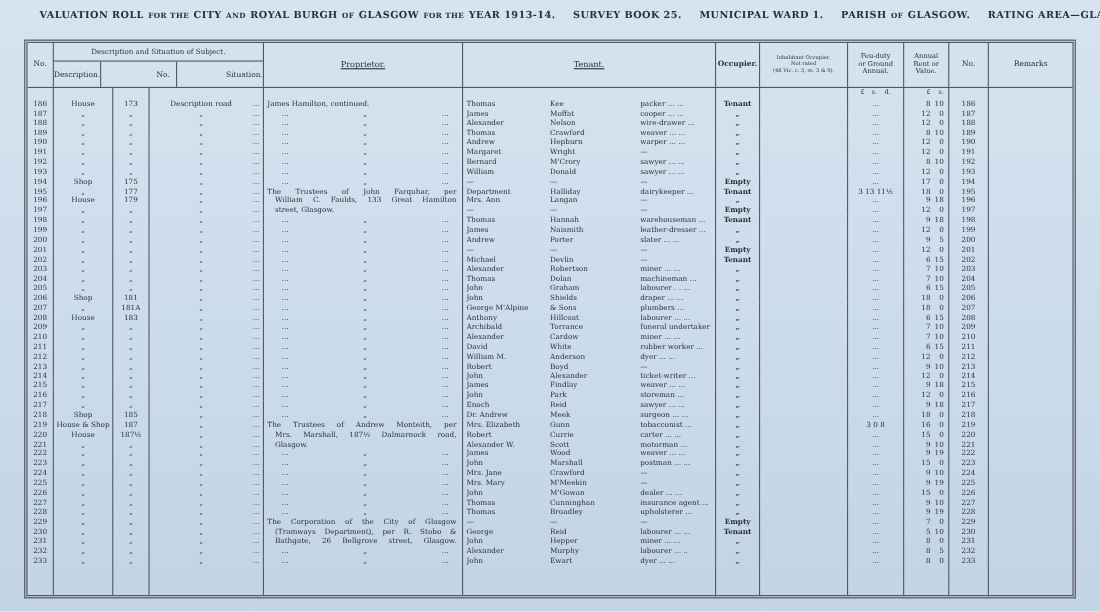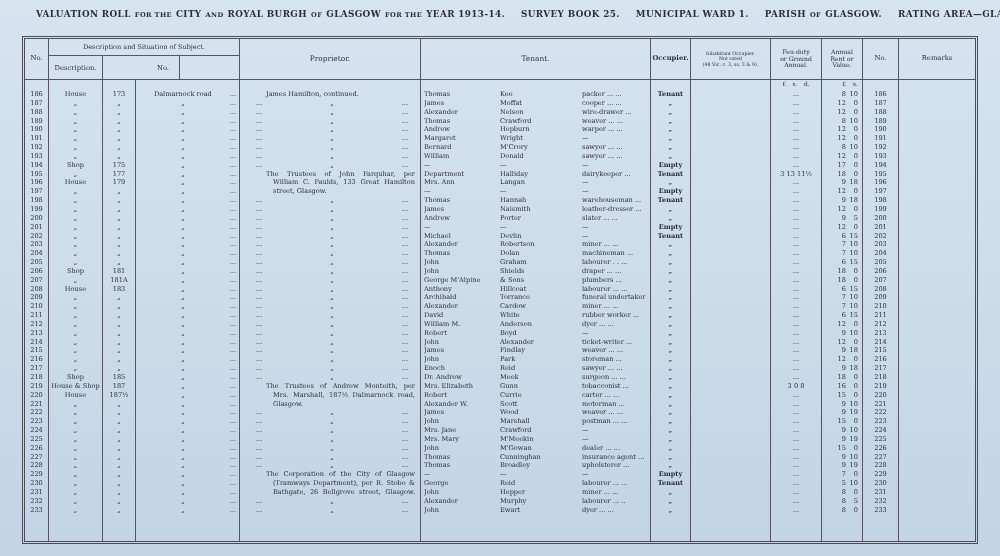--- a/index.html
+++ b/index.html
@@ -30,21 +30,21 @@
   }
   .cell{border-right:1px solid #555565;box-sizing:border-box;overflow:hidden;}
   .c-no{width:24px;}  .c-d{width:54px;}  .c-sn{width:33px;} .c-sit{width:104px;}
   .c-pr{width:181px;} .c-tn{width:230px;}.c-oc{width:40px;font-weight:bold;} .c-ih{width:80px;}
   .c-fd{width:51px;}  .c-rt{width:41px;} .c-n2{width:36px;} .c-rm{flex:1;border-right:none;}
 
   
   .thead{display:flex;height:40px;flex:none;border-bottom:1px solid #555565;}
   .hc{display:flex;flex-direction:column;align-items:center;justify-content:center;
       text-align:center;font-size:6.8px;line-height:7.6px;}
-  .hc.big{font-size:7.4px;}
+  .hc.big{font-size:7.4px;text-decoration:underline;}
   .hc.tiny{font-size:4.7px;line-height:5.6px;}
   .hc.threeline{font-size:6.1px;line-height:6.8px;}
   .c-group{width:191px;display:flex;flex-direction:column;border-right:1px solid #555565;box-sizing:border-box;}
   .group-top{height:16px;flex:none;border-bottom:1px solid #555565;display:flex;
       align-items:center;justify-content:center;font-size:6.5px;}
   .group-bot{flex:1;display:flex;gap:44px;}
   .gc{display:flex;align-items:center;justify-content:center;font-size:6.8px;
       border-right:1px solid #555565;box-sizing:border-box;}
   .gc-d{width:54px;} .gc-sn{width:33px;} .gc-sit{flex:1;border-right:none;}
 
@@ -55,21 +55,21 @@
   .units-rent .u-l{flex:1;text-align:right;}
   .units-rent .u-s{width:12px;text-align:right;}
 
   
   .tbody{flex:1;display:flex;flex-direction:column;}
   .row{display:flex;height:8.85px;flex:none;font-size:6.6px;line-height:8.85px;white-space:nowrap;}
   .t-c{text-align:center;}
   .sit{display:flex;}
   .sit-main{flex:1;text-align:center;}
   .sit-dots{padding-right:3px;color:#3a3a48;}
-  .pr-line{padding:0 3px;margin-left:23px;}
+  .pr-line{padding:0 3px;}
   .pr-line.ind{padding-left:10px;}
   .pr-line.jst{text-align:justify;text-align-last:justify;padding-right:5px;}
   .pr-ditto{display:flex;justify-content:space-between;padding:0 12px 0 16px;}
   .tn{display:flex;padding-left:3px;}
   .tn-f{width:76px;overflow:hidden;}
   .tn-s{width:82px;overflow:hidden;}
   .tn-o{flex:1;overflow:hidden;}
   .rt{display:flex;padding-right:4px;}
   .rt-l{flex:1;text-align:right;}
   .rt-s{width:12px;text-align:right;}
@@ -104,20 +104,21 @@
 
   <div class="vtable">
 
     <div class="thead">
       <div class="cell c-no hc">No.</div>
       <div class="c-group">
         <div class="group-top">Description and Situation of Subject.</div>
         <div class="group-bot">
           <div class="gc gc-d">Description.</div>
           <div class="gc gc-sn">No.</div>
+          <div class="gc gc-sit">Situation.</div>
         </div>
       </div>
       <div class="cell c-pr hc big">Proprietor.</div>
       <div class="cell c-tn hc big">Tenant.</div>
       <div class="cell c-oc hc">Occupier.</div>
       <div class="cell c-ih hc tiny">
         <span>Inhabitant Occupier.</span>
         <span>Not rated</span>
         <span>(48 Vic. c. 3, ss. 3 &amp; 9).</span>
       </div>
@@ -156,21 +157,21 @@
       <div class="cell c-n2"></div>
       <div class="cell c-rm"></div>
     </div>
 
     <div class="tbody" id="tbody">
         <div class="row">
           <div class="cell c-no t-c">186</div>
           <div class="cell c-d t-c">House</div>
           <div class="cell c-sn t-c">173</div>
           <div class="cell c-sit sit">
-            <span class="sit-main">Dalmarnock road</span>
+            <span class="sit-main">Description road</span>
             <span class="sit-dots">...</span>
           </div>
           <div class="cell c-pr">
             <div class="pr-line">James Hamilton, continued.</div>
           </div>
           <div class="cell c-tn tn">
             <span class="tn-f">Thomas</span>
             <span class="tn-s">Kee</span>
             <span class="tn-o">packer ... ...</span>
           </div>

